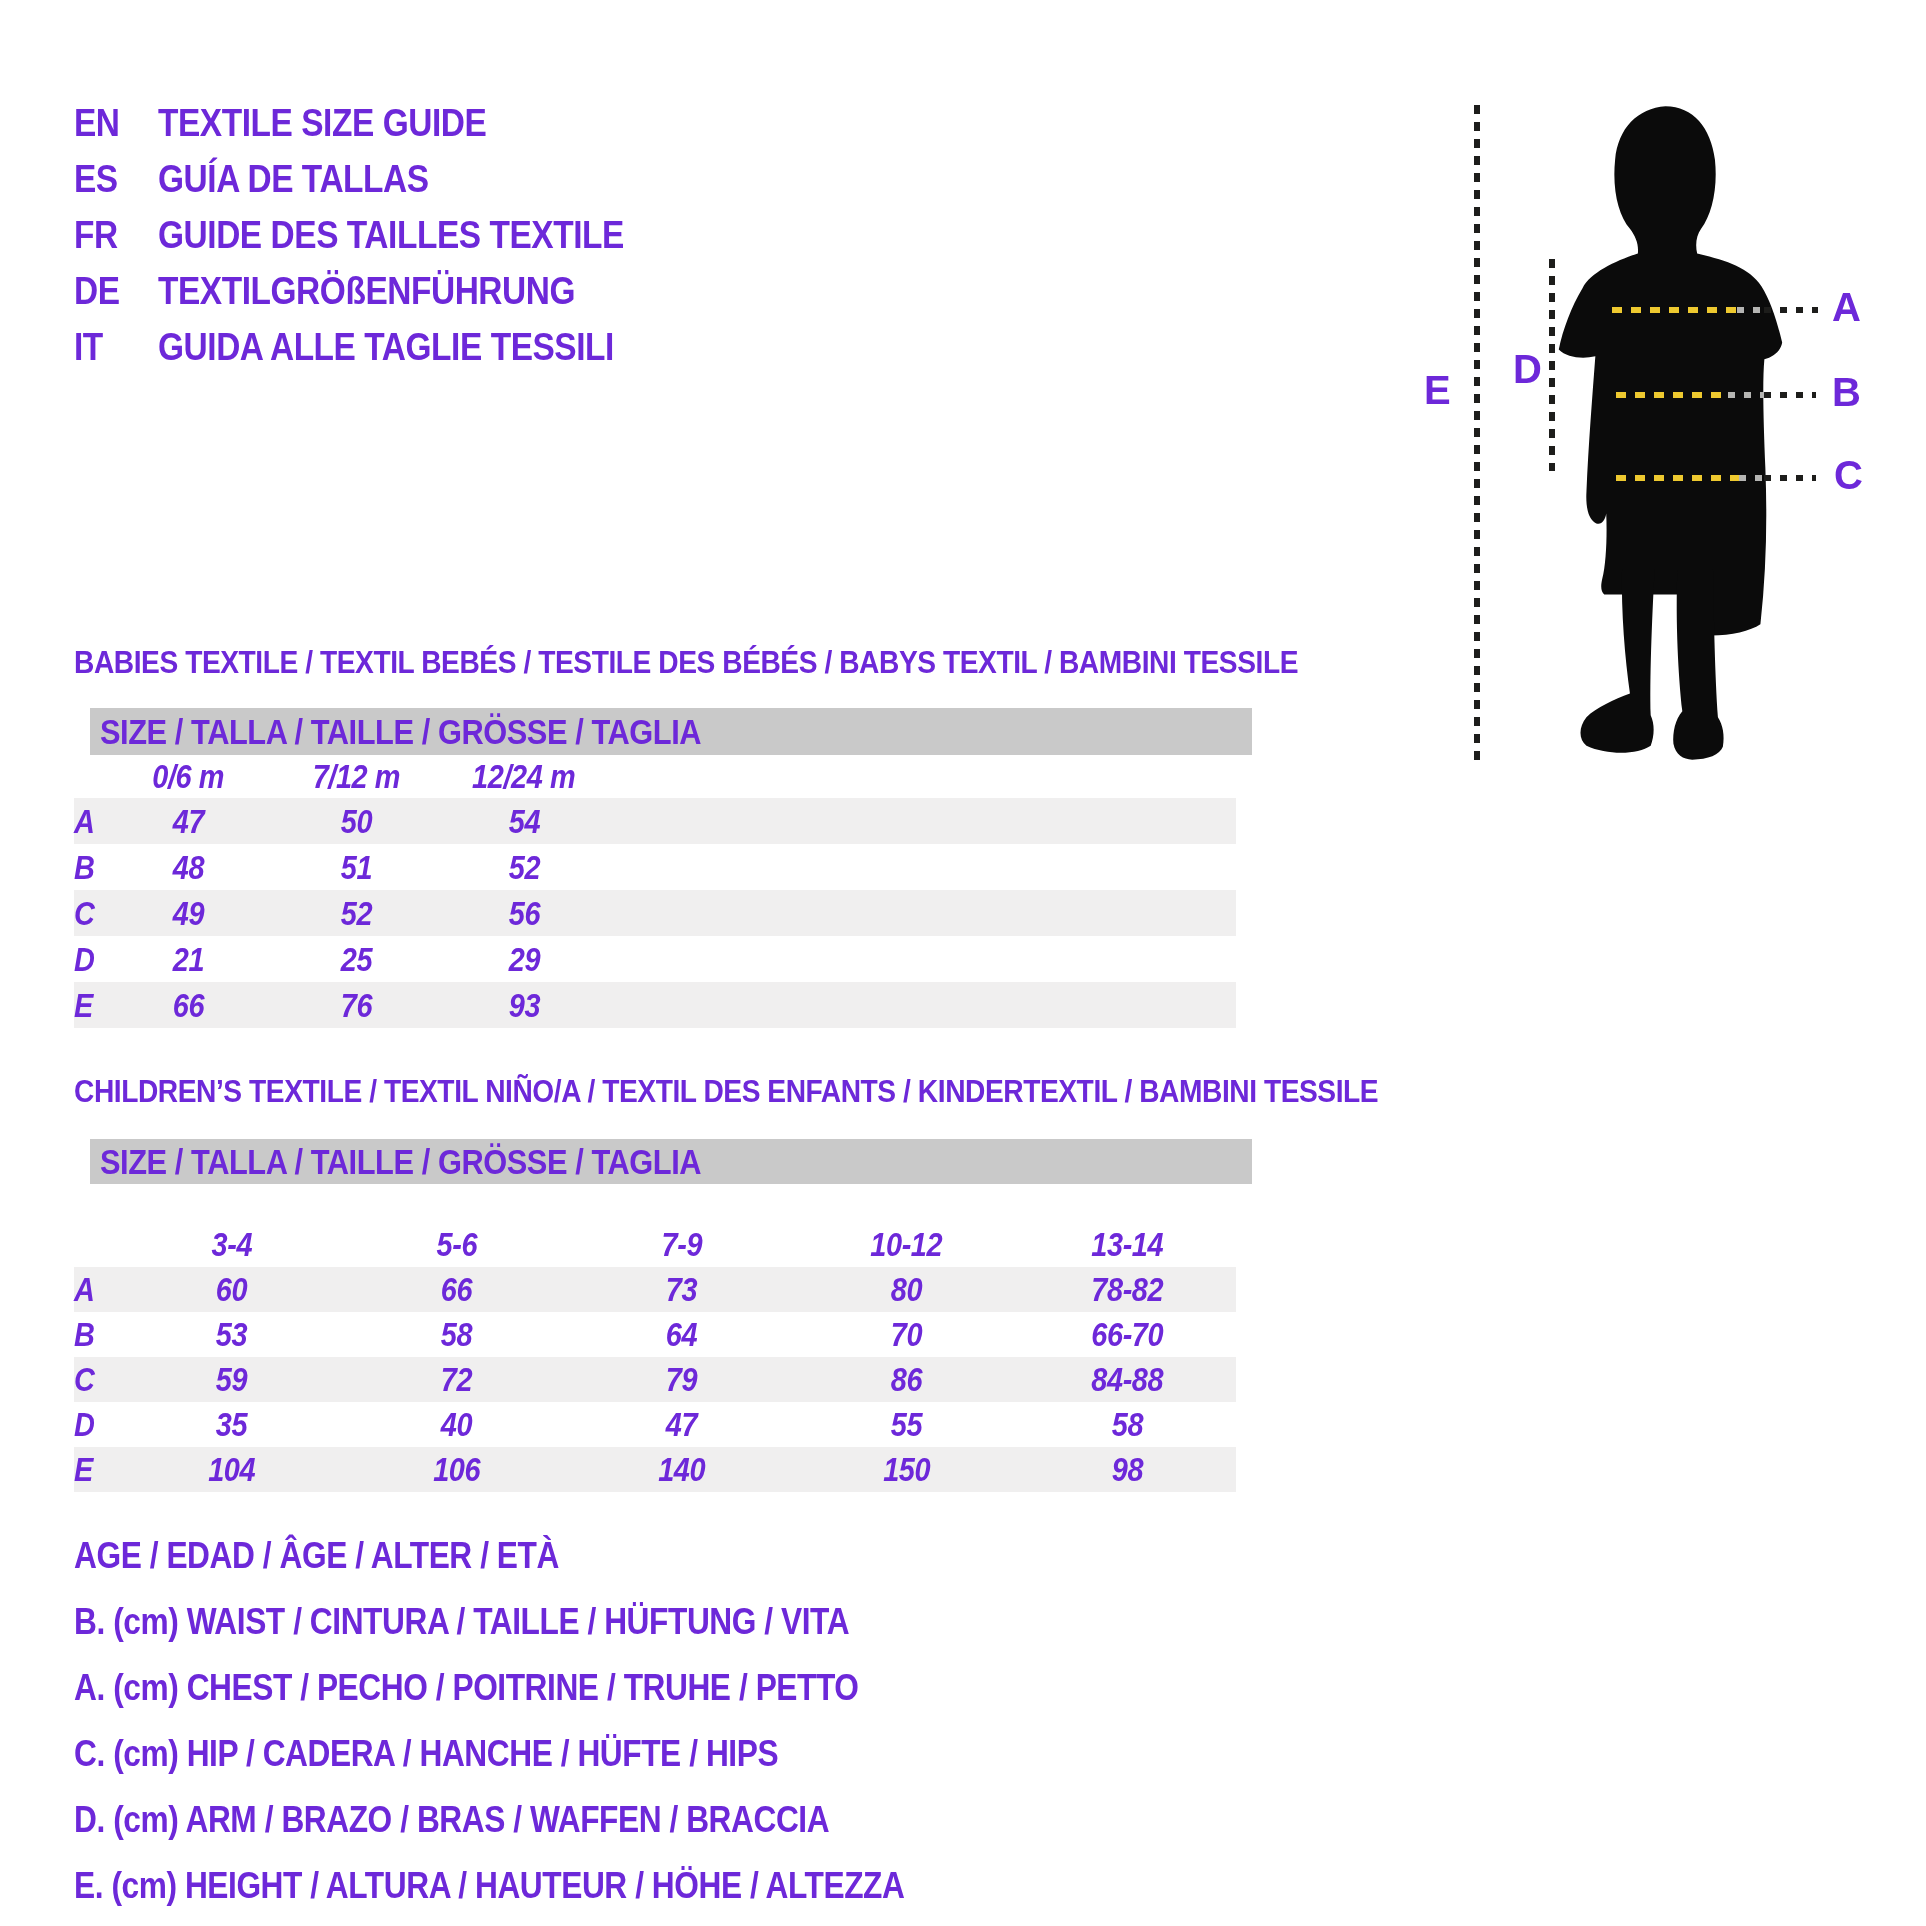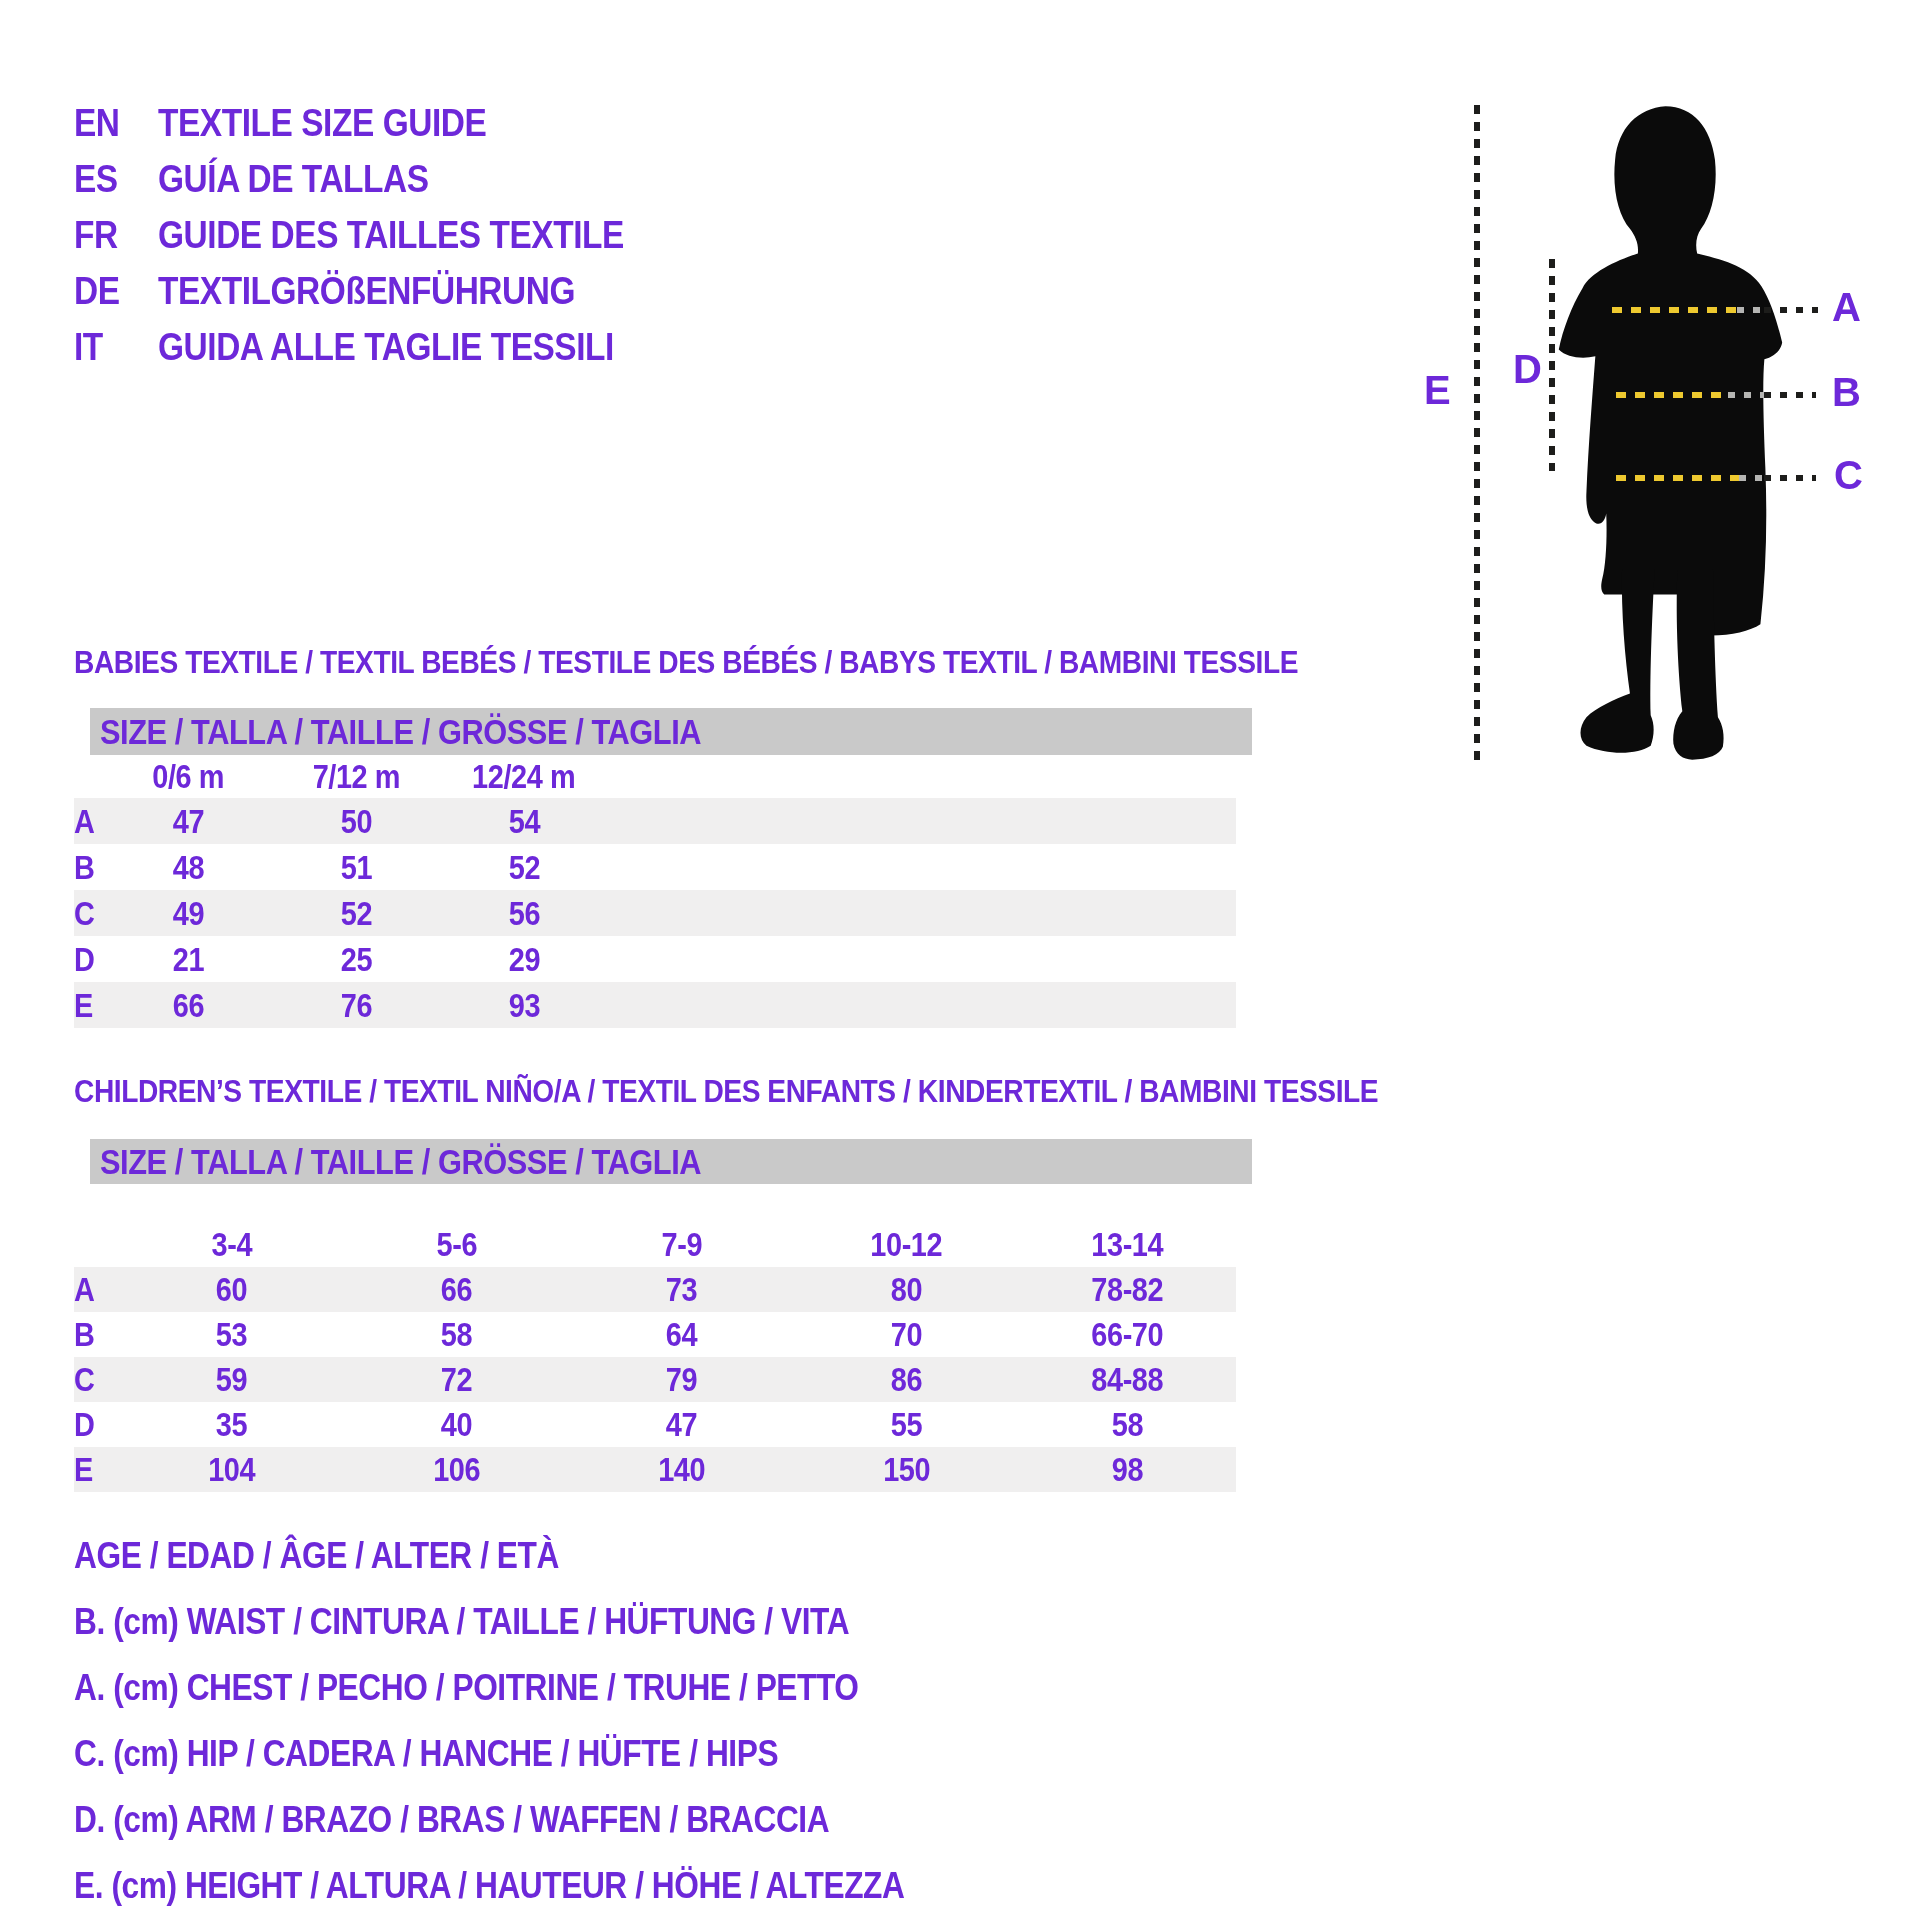--- a/index.html
+++ b/index.html
@@ -19,21 +19,21 @@
   #head-babies{top:644px;}
   #head-children{top:1073px;}
 
   
   .size-bar{position:absolute;left:90px;width:1162px;background:#c9c9c9;display:flex;align-items:center;
             padding-left:10px;box-sizing:border-box;font-size:35px;font-weight:600;letter-spacing:-0.5px;}
   #bar-babies{top:708px;height:47px;}
   #bar-children{top:1139px;height:45px;}
 
   
-  .ttable{position:absolute;left:74px;width:1162px;font-size:34px;font-weight:600;letter-spacing:-0.5px;}
+  .ttable{position:absolute;left:74px;width:1162px;font-size:34px;font-weight:600;letter-spacing:-0.5px;font-style:italic;}
   #table-babies{top:754px;}
   #table-children{top:1222px;}
   .trow{display:grid;}
   #table-babies .trow{grid-template-columns:30px 168px 168px 168px 1fr;height:46px;line-height:46px;}
   #table-babies .trow.thead{height:44px;line-height:44px;}
   #table-children .trow{grid-template-columns:45px 225px 225px 225px 225px 1fr;height:45px;line-height:45px;}
   .trow.band{background:#f0efef;}
   .cell{text-align:center;overflow:visible;}
   .cell.lab{text-align:left;}
   .cell.lab .cxc{transform-origin:0 50%;}

